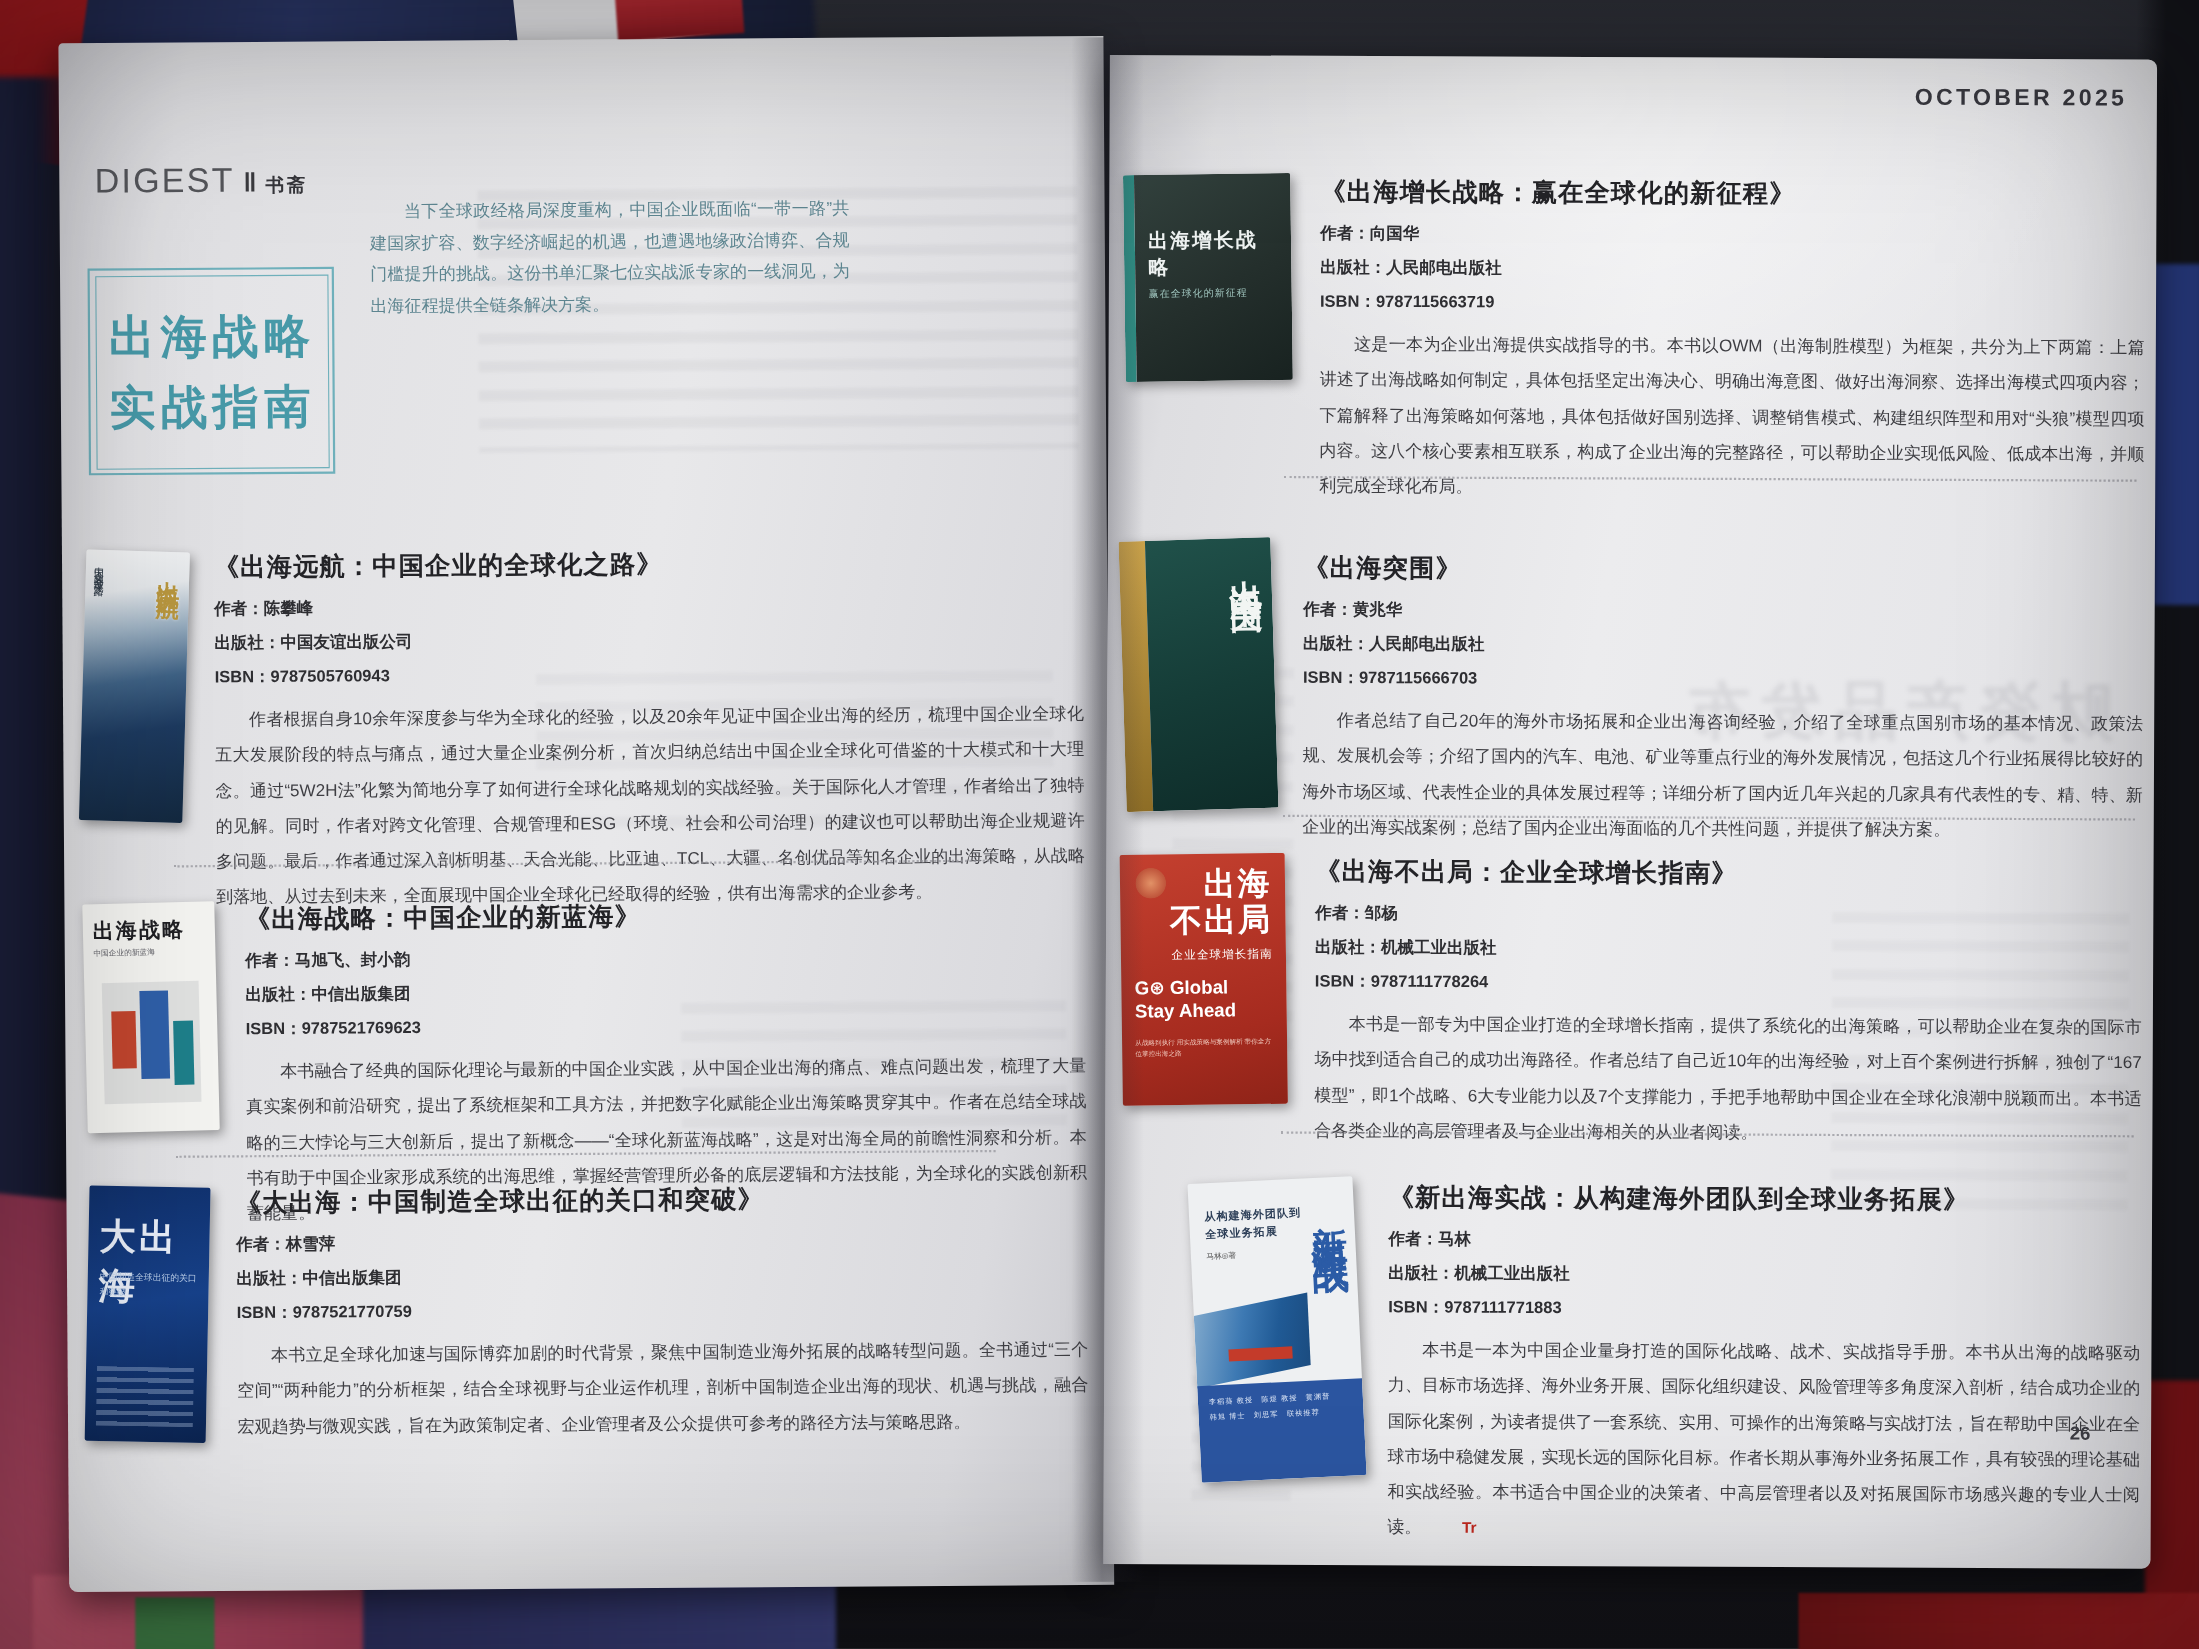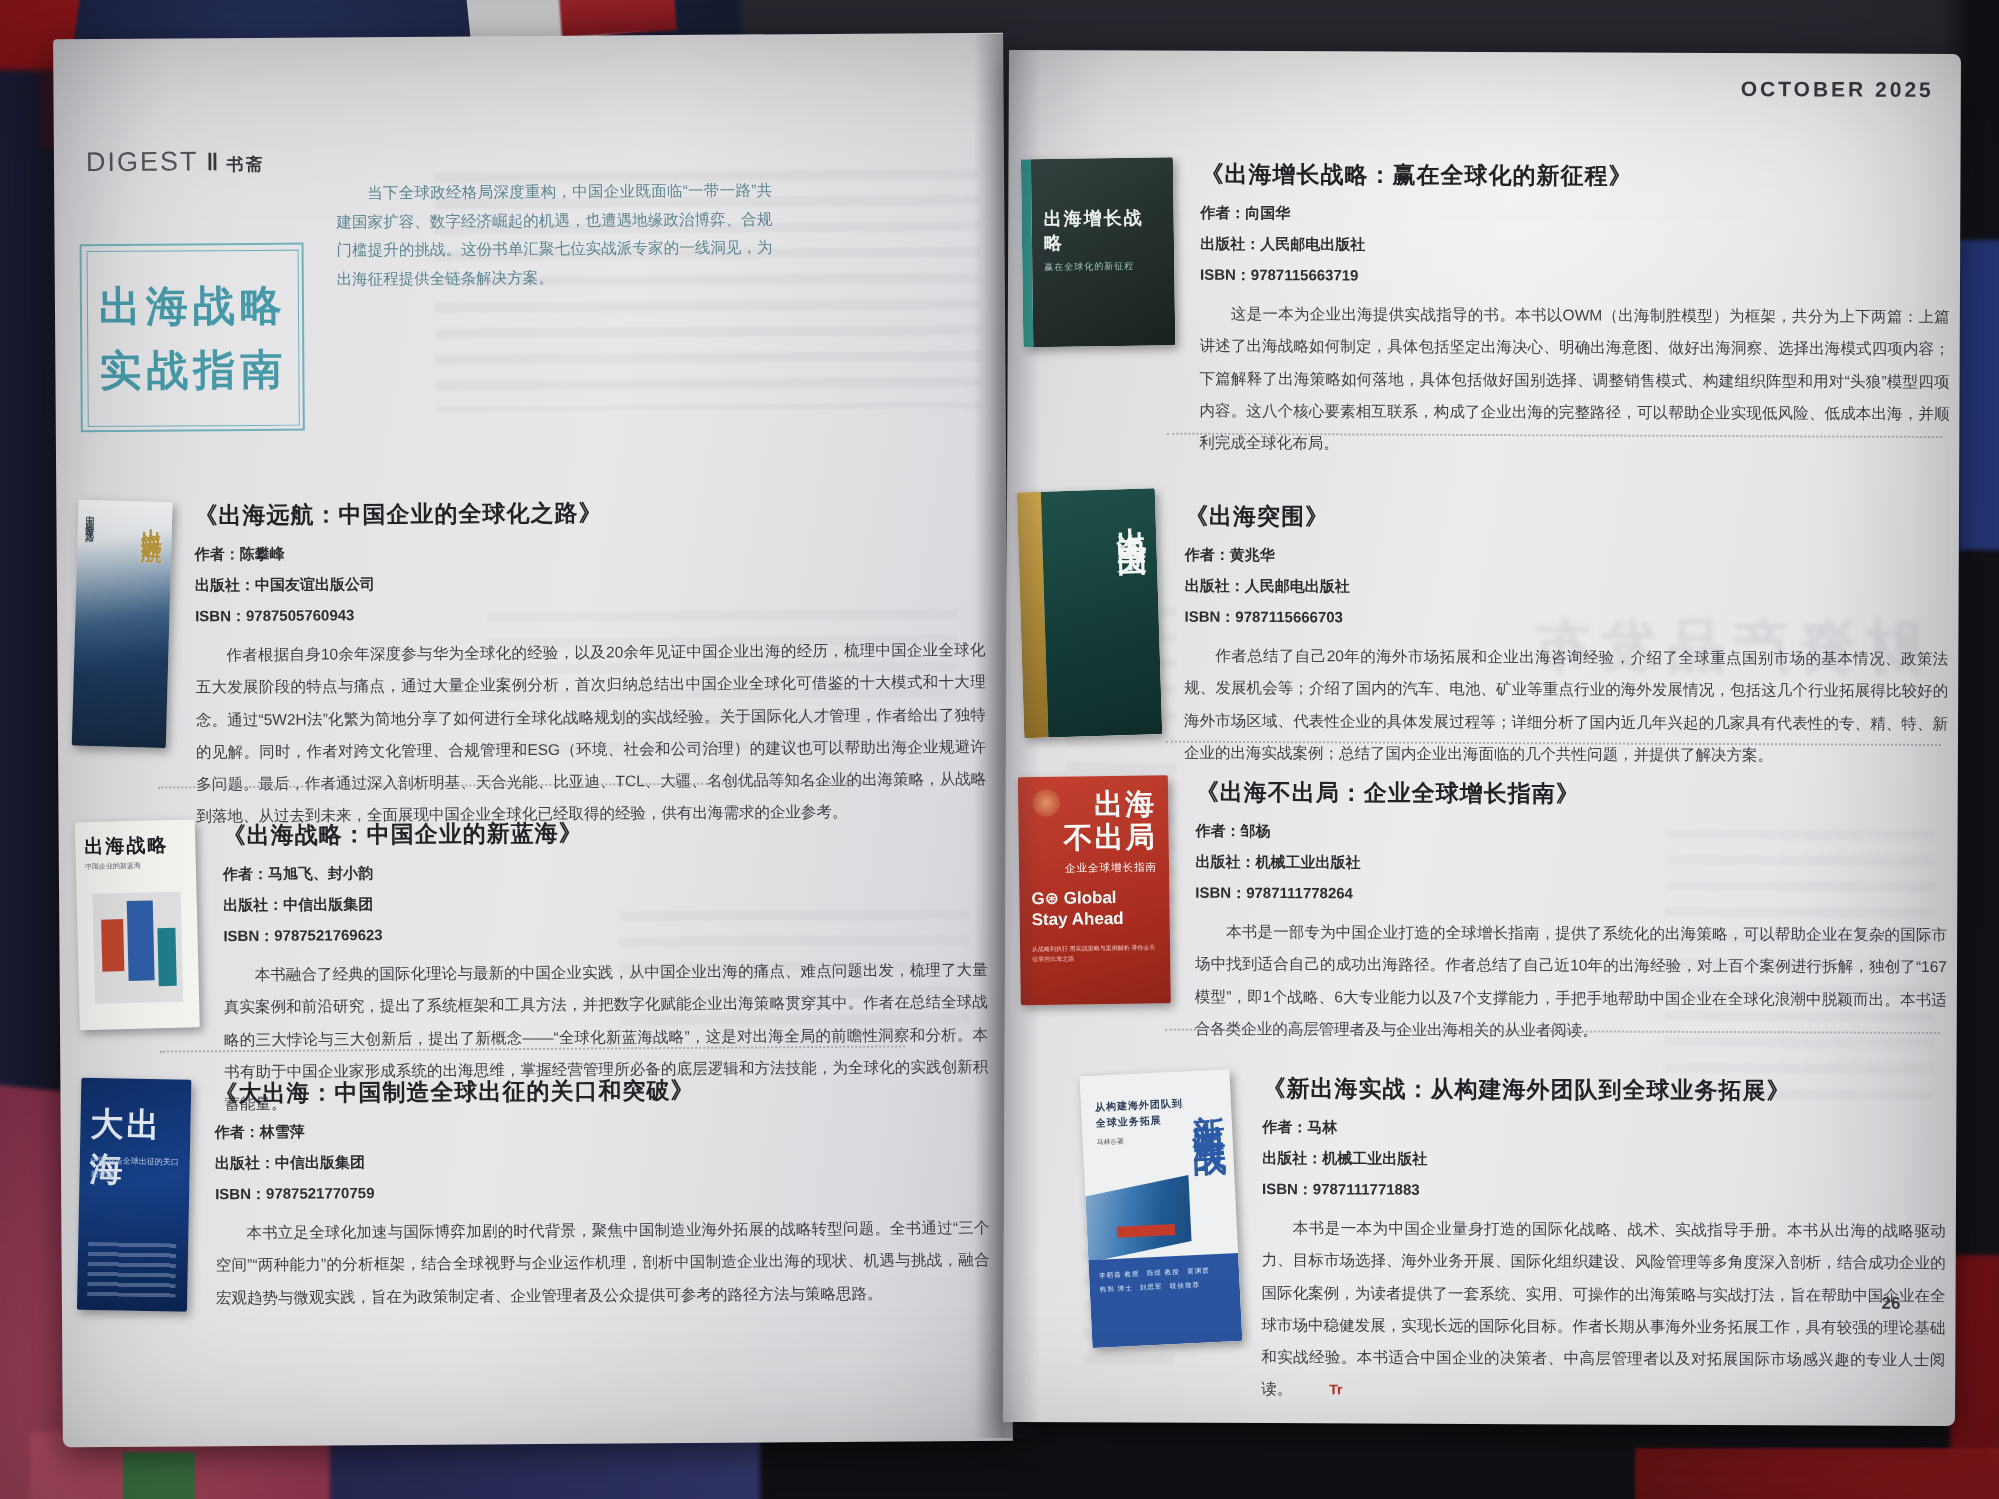--- a/index.html
+++ b/index.html
@@ -39,21 +39,21 @@
   .sheen{position:absolute;left:0;top:0;width:100%;height:440px;
     background:radial-gradient(ellipse at 45% 8%,rgba(255,255,255,.55),rgba(255,255,255,0) 62%);pointer-events:none;}
   .gutter{position:absolute;left:974px;top:34px;width:66px;height:1404px;z-index:5;pointer-events:none;
     background:linear-gradient(90deg,rgba(40,40,52,0) 0%,rgba(40,40,52,.32) 42%,rgba(40,40,52,.22) 58%,rgba(40,40,52,0) 100%);}
   .vignette{position:absolute;inset:0;box-shadow:inset 0 0 200px rgba(0,0,0,.4);pointer-events:none;z-index:9;}
   
   .ghost{position:absolute;background:repeating-linear-gradient(180deg,rgba(0,0,0,0) 0 16px,#75757d 16px 26px);opacity:.07;filter:blur(1.6px);pointer-events:none;}
   .ghost-big{position:absolute;font-size:58px;font-weight:bold;color:#6f6f78;opacity:.14;filter:blur(2.5px);transform:scaleX(-1);letter-spacing:8px;pointer-events:none;white-space:nowrap;}
   
   .lp-header{position:absolute;left:32px;top:108px;display:flex;align-items:baseline;gap:8px;}
-  .digest{font-size:27px;color:#54555a;letter-spacing:2px;text-align:center;}
+  .digest{font-size:31px;color:#54555a;letter-spacing:2px;text-align:center;}
   .hdr-div{font-size:24px;color:#3a3a3e;font-weight:bold;}
   .hdr-sub{font-size:17px;color:#35353a;font-weight:bold;letter-spacing:2px;}
   .feature-box{position:absolute;left:25px;top:205px;width:224px;height:188px;border:2px solid #6fb0bb;padding:5px;box-sizing:border-box;background:rgba(255,255,255,.12);}
   .fb-inner{width:100%;height:100%;border:1px solid #6fb0bb;display:flex;flex-direction:column;justify-content:center;align-items:center;gap:8px;}
   .fb-line{font-size:42px;font-weight:bold;color:#4799a8;letter-spacing:5px;}
   .intro{position:absolute;left:282px;top:142px;width:436px;margin:0;font-size:15.5px;line-height:1.85;color:#5d8590;text-indent:2em;text-align:justify;}
   
   .entry{position:absolute;left:18px;width:910px;display:flex;gap:26px;align-items:flex-start;}
   .entry-body{flex:1;min-width:0;}
   .entry-title{font-size:23px;font-weight:bold;color:#232327;letter-spacing:1px;margin:0 0 8px 0;}

